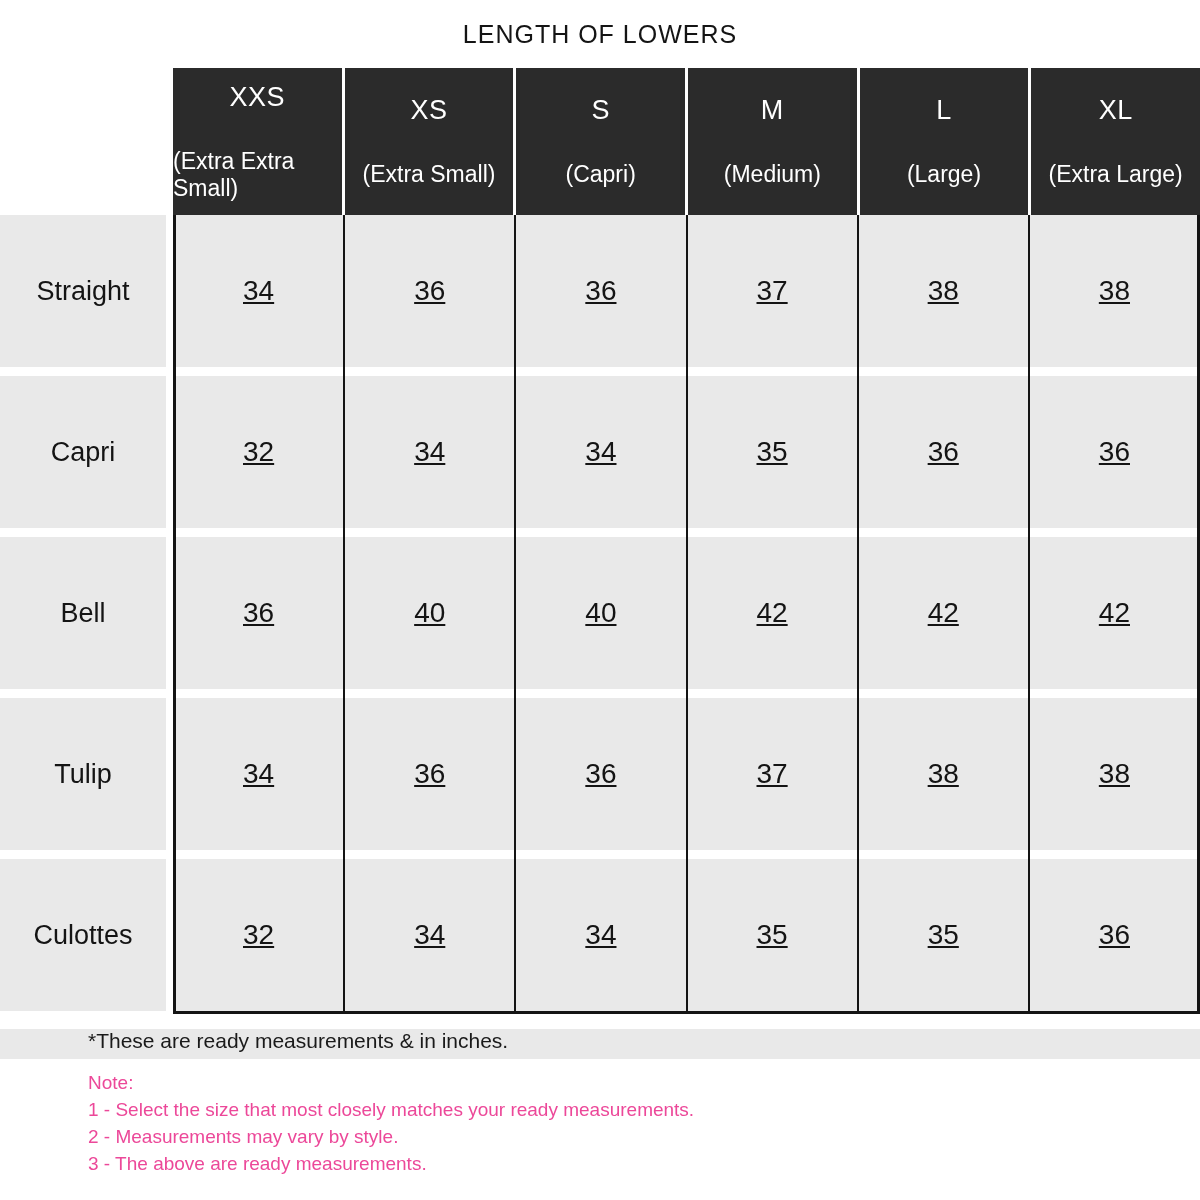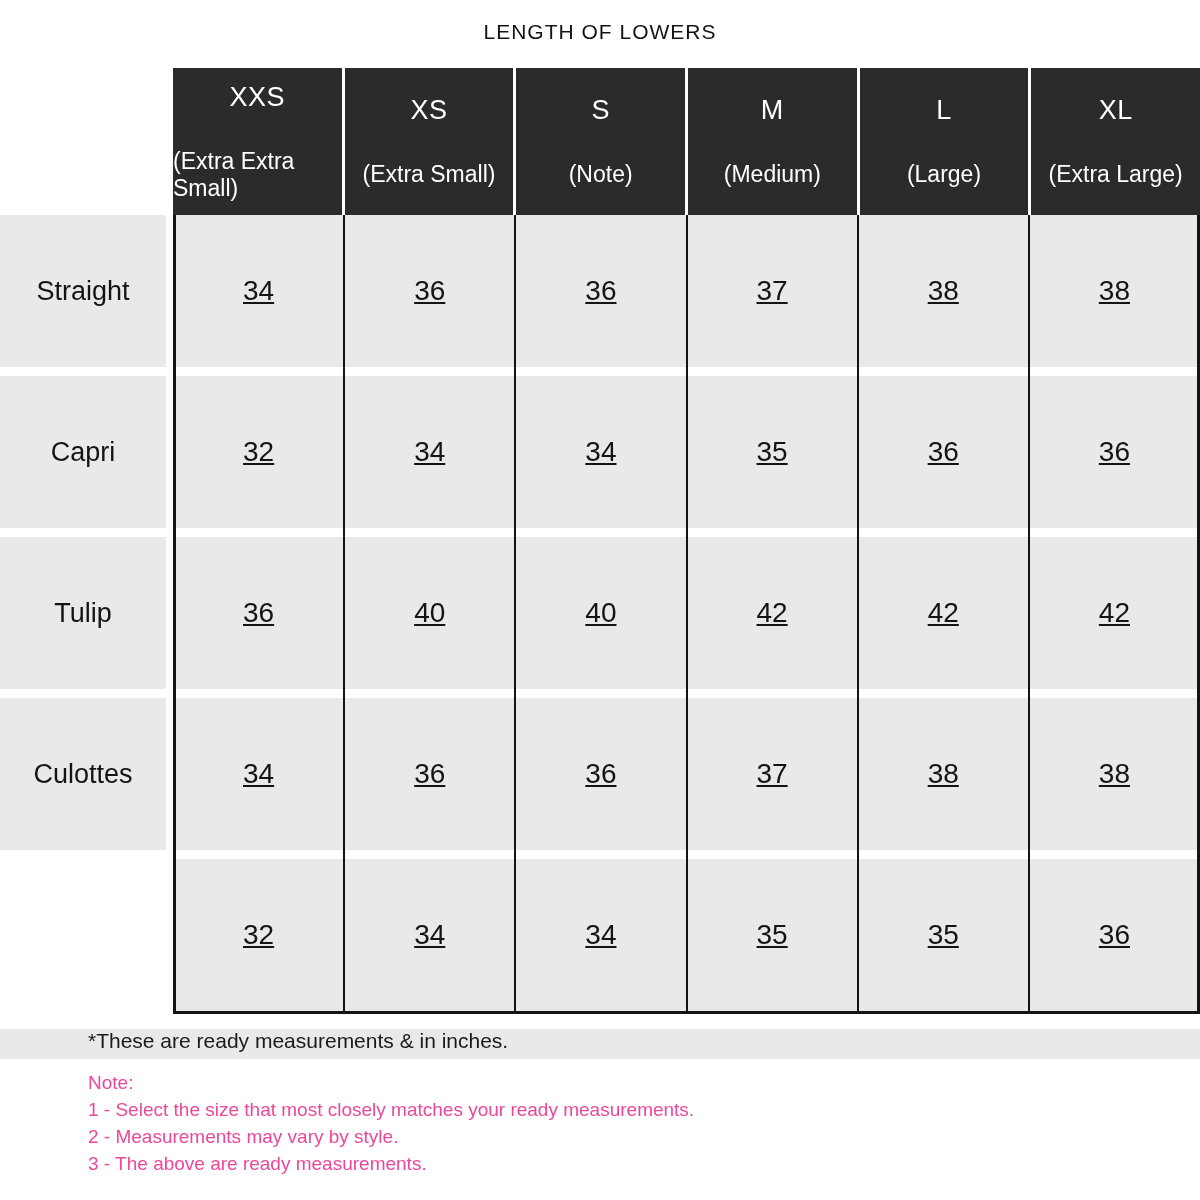--- a/index.html
+++ b/index.html
@@ -1,20 +1,20 @@
 <!DOCTYPE html>
 <html><head>
 <meta charset="utf-8">
 <style>
   html,body { margin:0; padding:0; background:#ffffff; }
   body { width:1200px; height:1200px; font-family:"Liberation Sans", sans-serif; color:#141414; }
   .page { position:relative; width:1200px; height:1200px; background:#ffffff; overflow:hidden; }
 
   .title { position:absolute; top:20px; left:0; width:1200px; text-align:center;
-           font-size:21px; font-weight:500; letter-spacing:1px; color:#141414; }
+           font-size:25px; font-weight:500; letter-spacing:1px; color:#141414; }
 
   
   .header-row { position:absolute; top:68px; left:173px; width:1027px; height:147px;
                 display:grid; grid-template-columns:repeat(6,1fr); column-gap:3px; background:#ffffff; }
   .hcell { background:#2b2b2b; color:#ffffff; display:flex; flex-direction:column;
            align-items:center; justify-content:center; row-gap:12px;gap:35px; }
   .hsize { font-size:27px; letter-spacing:0.5px; }
   .hfull { font-size:23px; }
 
   
@@ -60,39 +60,40 @@
     <div class="hcell">
       <div class="hsize">XXS</div>
       <div class="hfull">(Extra Extra Small)</div>
     </div>
     <div class="hcell">
       <div class="hsize">XS</div>
       <div class="hfull">(Extra Small)</div>
     </div>
     <div class="hcell">
       <div class="hsize">S</div>
-      <div class="hfull">(Note)</div>
+      <div class="hfull">(Capri)</div>
     </div>
     <div class="hcell">
       <div class="hsize">M</div>
       <div class="hfull">(Medium)</div>
     </div>
     <div class="hcell">
       <div class="hsize">L</div>
       <div class="hfull">(Large)</div>
     </div>
     <div class="hcell">
       <div class="hsize">XL</div>
       <div class="hfull">(Extra Large)</div>
     </div>
   </div>
 
   <div class="labels">
     <div class="label-cell">Straight</div>
     <div class="label-cell">Capri</div>
+    <div class="label-cell">Bell</div>
     <div class="label-cell">Tulip</div>
     <div class="label-cell">Culottes</div>
   </div>
 
   <div class="data-area">
     <div class="row-stripe">
       <div class="value">34</div>
       <div class="value">36</div>
       <div class="value">36</div>
       <div class="value">37</div>

